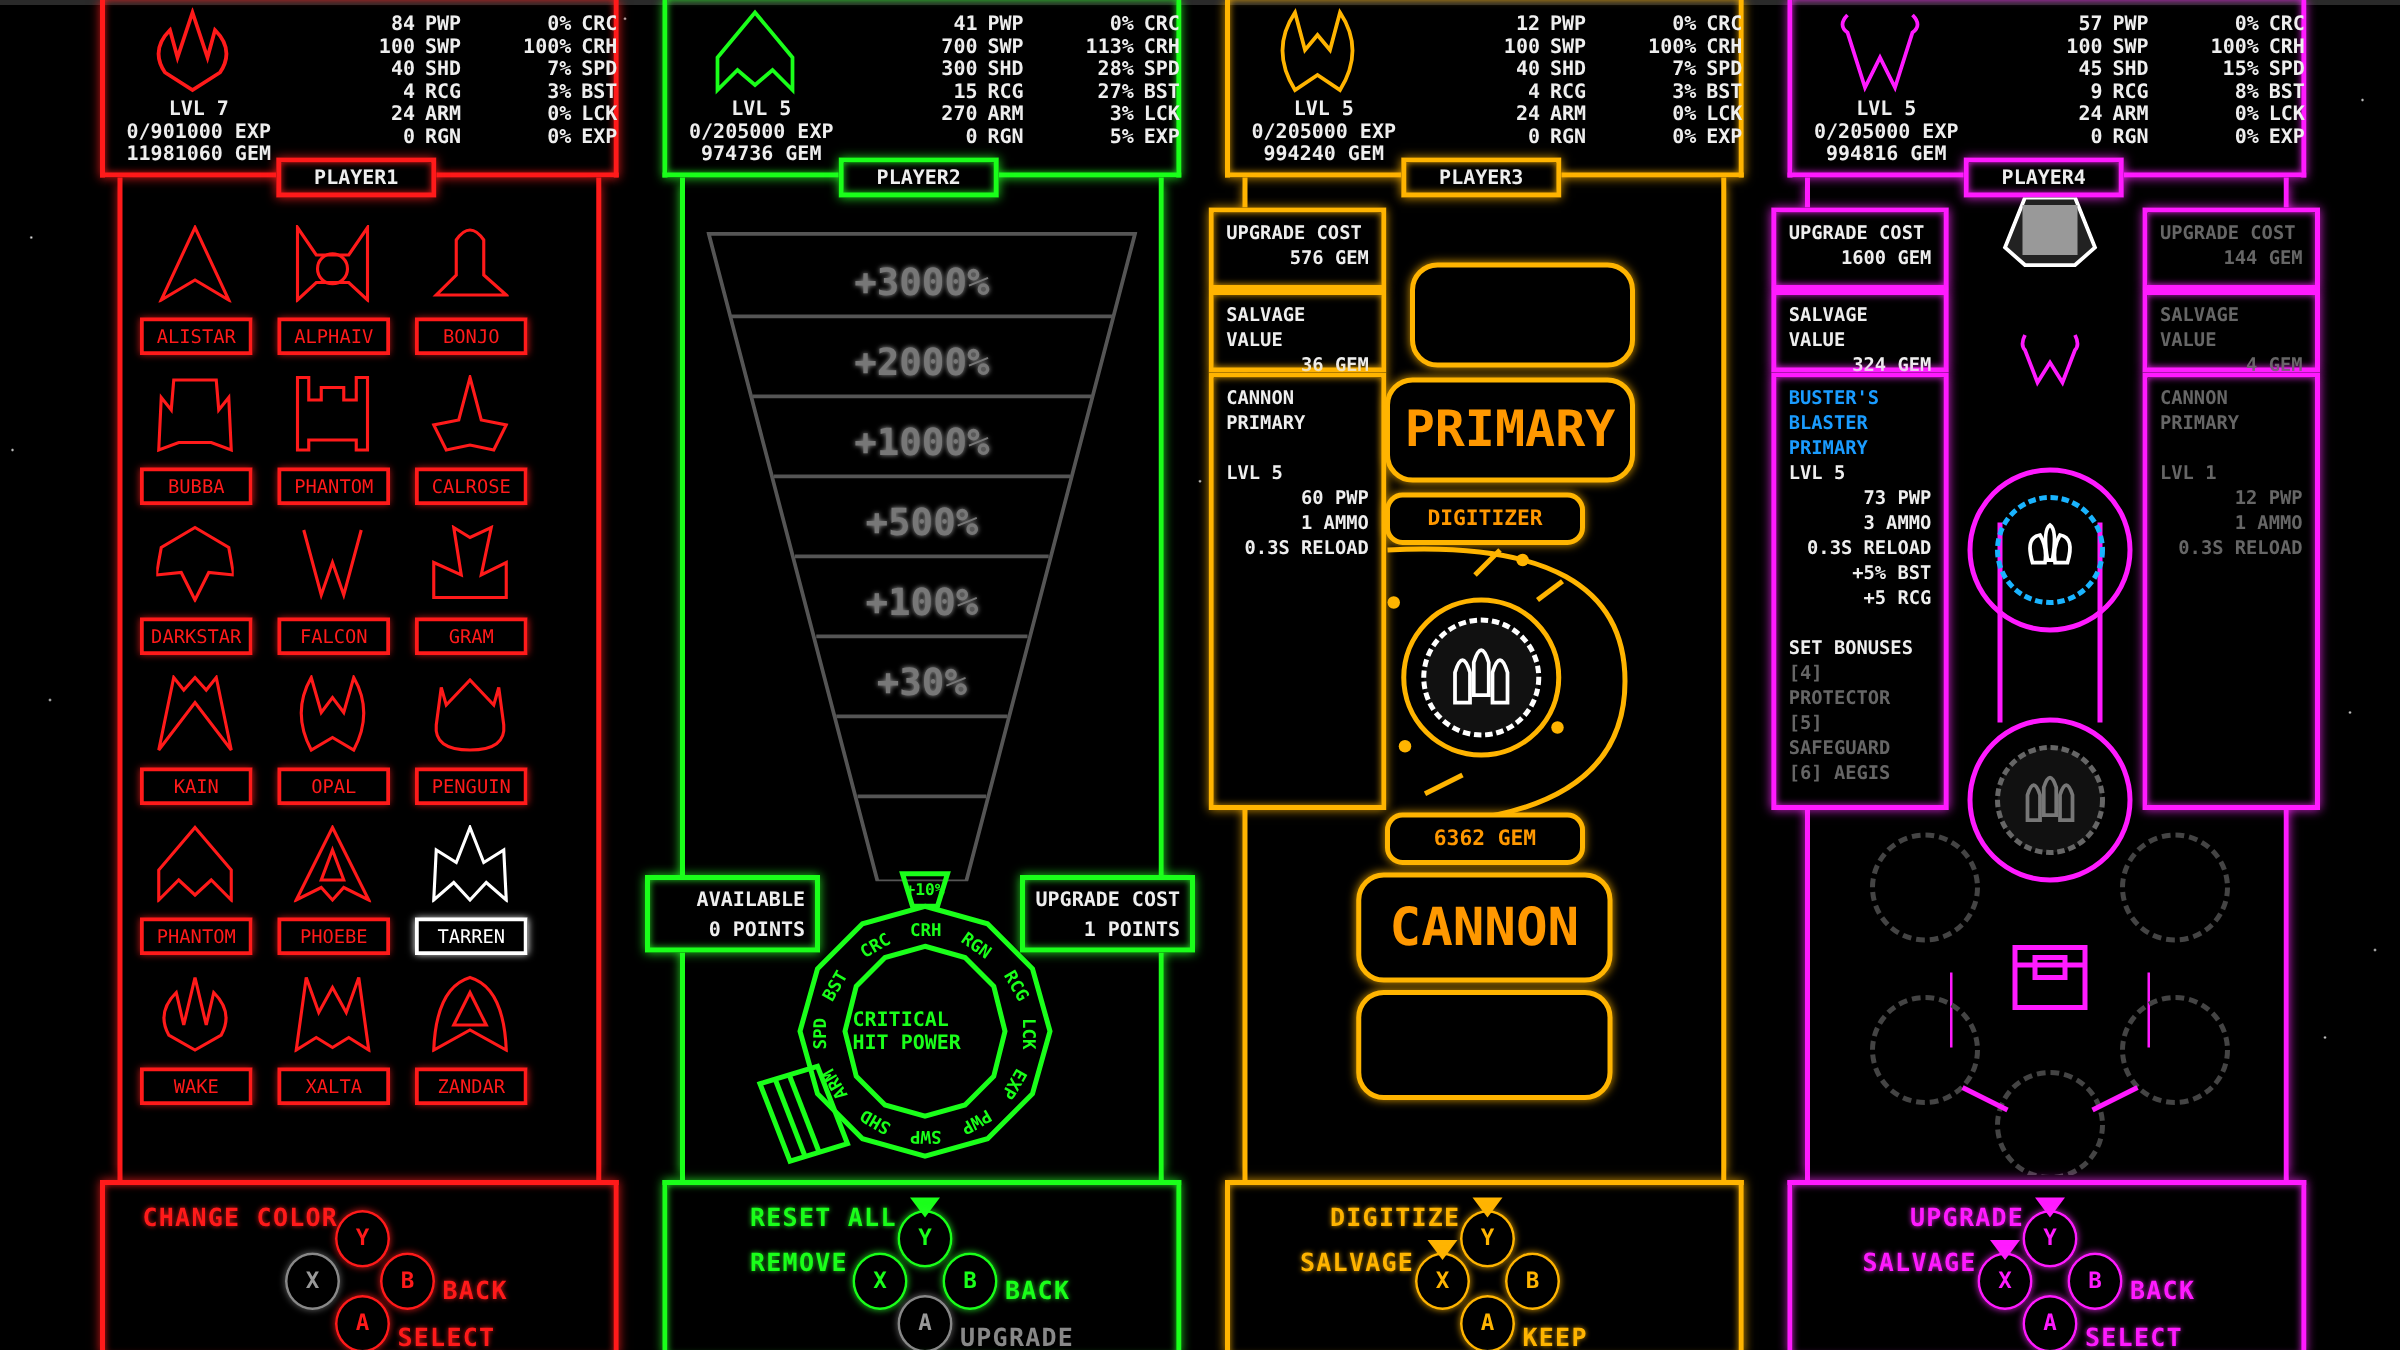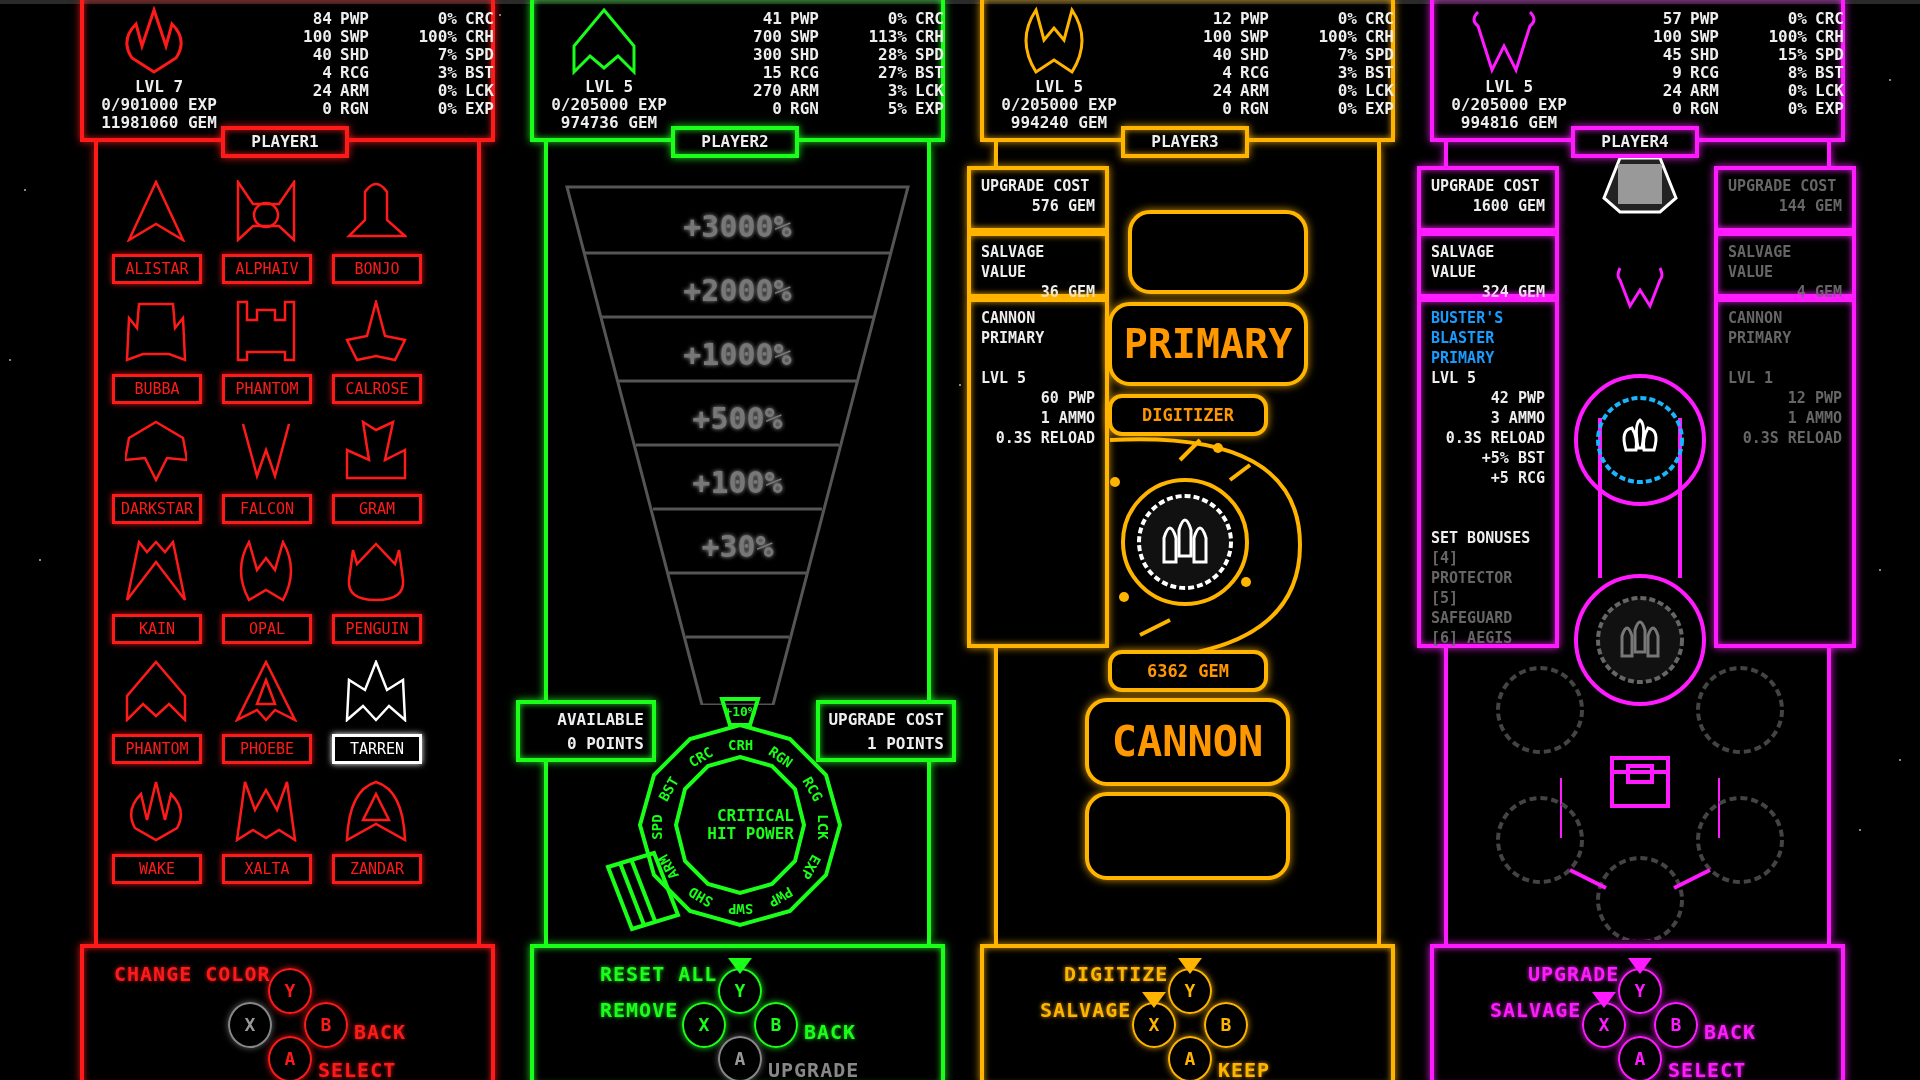--- a/index.html
+++ b/index.html
@@ -327,21 +327,21 @@
     <span style="position:absolute;left:200px;top:86px;transform:rotate(60deg)">RCG</span>
     <span style="position:absolute;left:210px;top:124px;transform:rotate(90deg)">LCK</span>
     <span style="position:absolute;left:198px;top:164px;transform:rotate(120deg)">EXP</span>
     <span style="position:absolute;left:168px;top:194px;transform:rotate(150deg)">PWP</span>
     <span style="position:absolute;left:128px;top:206px;transform:rotate(180deg)">SWP</span>
     <span style="position:absolute;left:88px;top:194px;transform:rotate(210deg)">SHD</span>
     <span style="position:absolute;left:56px;top:164px;transform:rotate(240deg)">ARM</span>
     <span style="position:absolute;left:44px;top:124px;transform:rotate(270deg)">SPD</span>
     <span style="position:absolute;left:56px;top:86px;transform:rotate(300deg)">BST</span>
     <span style="position:absolute;left:88px;top:54px;transform:rotate(330deg)">CRC</span>
-    <div style="position:absolute;left:94px;top:112px;width:100px;text-align:right;font-size:16px;white-space:pre-line;line-height:18px">CRITICAL
+    <div style="position:absolute;left:82px;top:112px;width:100px;text-align:left;font-size:16px;white-space:pre-line;line-height:18px">CRITICAL
 HIT POWER</div>
   </div>
 
   <div class="footer neon">
     <span class="btn-lbl" style="left:66px;top:14px">RESET ALL</span>
     <span class="btn-lbl" style="left:66px;top:50px">REMOVE</span>
     <div class="tri" style="left:194px;top:10px"></div>
     <div class="pad" style="left:184px;top:20px">Y</div>
     <div class="pad" style="left:148px;top:54px">X</div>
     <div class="pad" style="left:220px;top:54px">B</div>
@@ -514,26 +514,26 @@
     </div>
   <div class="ob-box neon" style="top:232px;height:66px">
       <div>SALVAGE VALUE</div>
       <div class="r">324 GEM</div>
     </div>
   <div class="ob-box neon" style="top:298px;height:350px">
     <div class="blue">BUSTER'S</div>
     <div class="blue">BLASTER</div>
     <div class="blue">PRIMARY</div>
     <div>LVL 5</div>
-    <div class="r">42 PWP</div>
+    <div class="r">73 PWP</div>
     <div class="r">3 AMMO</div>
     <div class="r">0.3S RELOAD</div>
     <div class="r">+5% BST</div>
     <div class="r">+5 RCG</div>
-    <div style="margin-top:40px">SET BONUSES</div>
+    <div style="margin-top:20px">SET BONUSES</div>
     <div class="gray">[4] PROTECTOR</div>
     <div class="gray">[5] SAFEGUARD</div>
     <div class="gray">[6] AEGIS</div>
   </div>
 
   <div class="ob-box neon gray" style="left:284px;top:166px;height:66px">
       <div>UPGRADE COST</div>
       <div class="r">144 GEM</div>
     </div>
   <div class="ob-box neon gray" style="left:284px;top:232px;height:66px">

